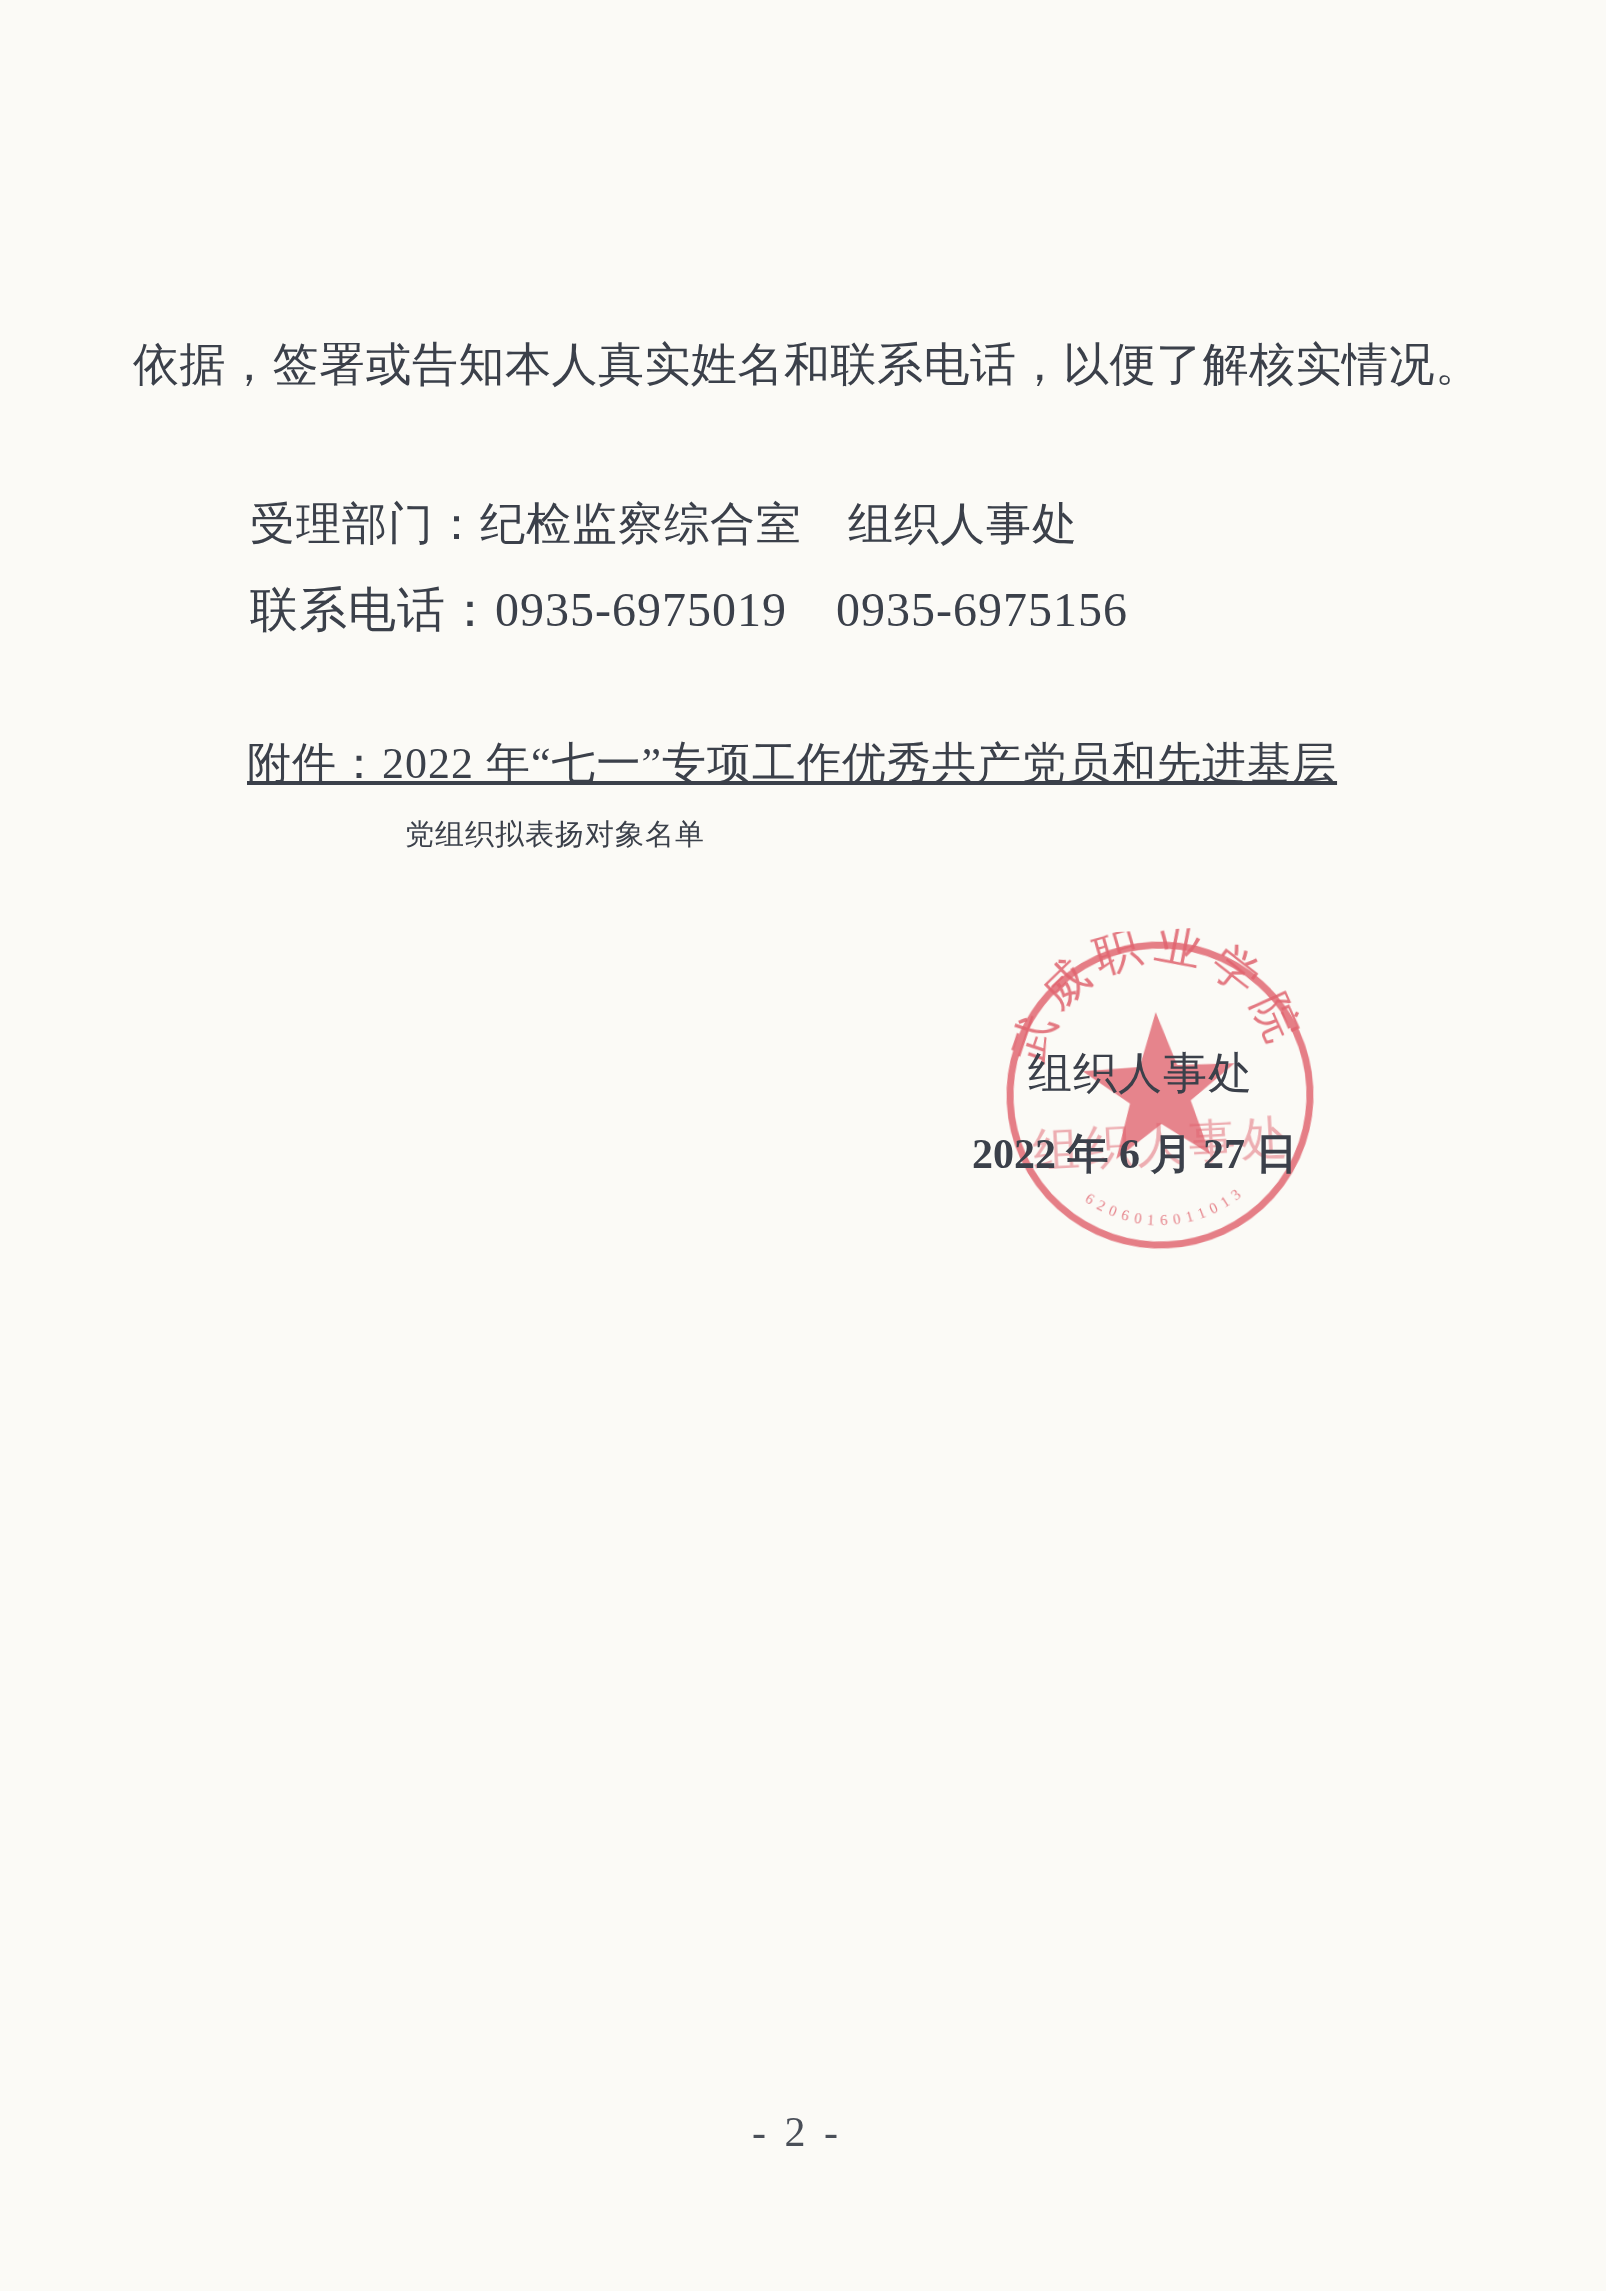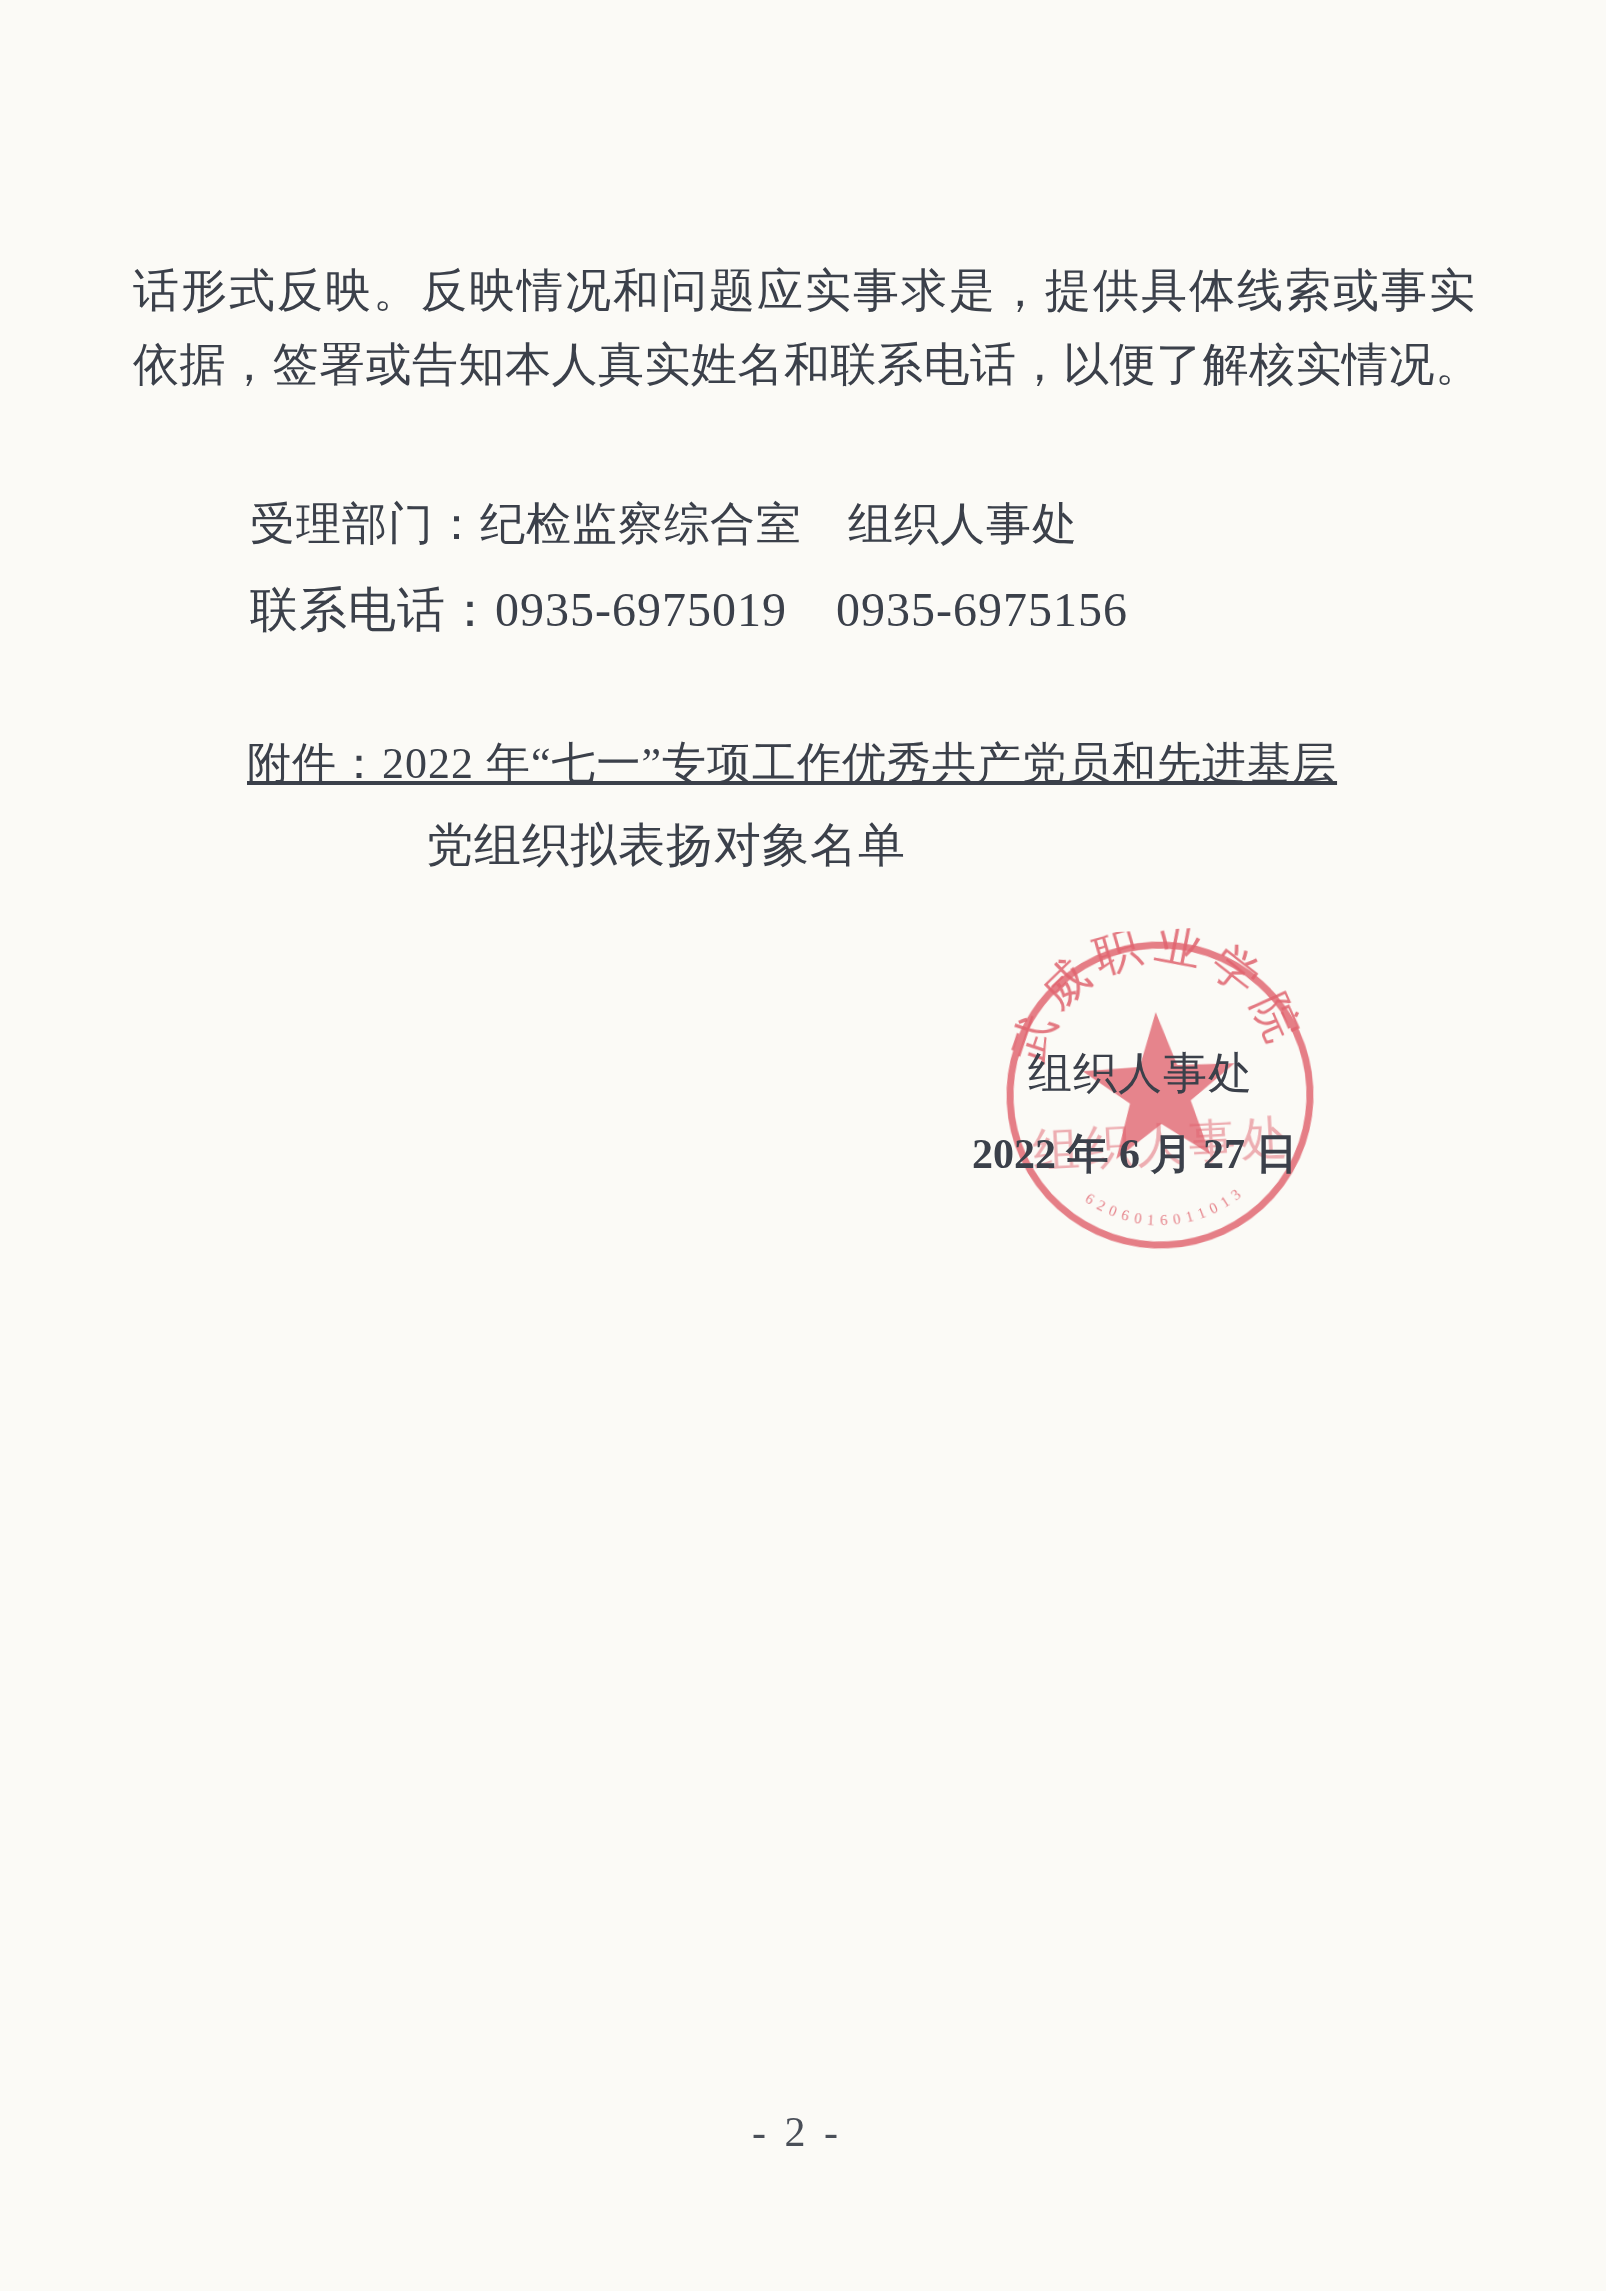--- a/index.html
+++ b/index.html
@@ -15,21 +15,21 @@
   }
   .tline { position: absolute; white-space: pre; line-height: 1.25; }
 
   .l1   { left: 133px; top: 262px; font-size: 46px; letter-spacing: 2px; }
   .l2   { left: 133px; top: 336px; font-size: 46px; letter-spacing: 0.5px; }
 
   .dept  { left: 250px; top: 496px; font-size: 45px; letter-spacing: 1px; }
   .phone { left: 250px; top: 580px; font-size: 48px; letter-spacing: 1px; }
 
   .att1 { left: 247px; top: 736px; font-size: 44px; letter-spacing: 1px; text-decoration: underline; }
-  .att2 { left: 405px; top: 816px; font-size: 47px; letter-spacing: 1px; margin-left: 21px; }
+  .att2 { left: 405px; top: 816px; font-size: 29px; letter-spacing: 1px; }
 
   .sigdept { left: 1028px; top: 1046px; font-size: 44px; letter-spacing: 1px; z-index: 3; }
   .sigdate { left: 972px;  top: 1128px; font-size: 42px; z-index: 3; font-weight: bold; }
 
   .pageno { left: 752px; top: 2106px; font-size: 42px; letter-spacing: 4px; color: #4a4f58; }
 
   .stamp {
     position: absolute;
     left: 995px;
     top: 930px;
@@ -45,21 +45,20 @@
   .seal-star       { opacity: 0.78; }
   .seal-arc-text   { font-size: 46px; letter-spacing: 9px; opacity: 0.85; }
   .seal-inner-text { font-size: 47px; letter-spacing: 5px; opacity: 0.5; }
   .seal-serial     { font-size: 15px; letter-spacing: 6px; opacity: 0.8; }
 </style>
 </head>
 <body>
 
 <div class="page">
 
-  <div class="tline l1">话形式反映。反映情况和问题应实事求是，提供具体线索或事实</div>
   <div class="tline l2">依据，签署或告知本人真实姓名和联系电话，以便了解核实情况。</div>
 
   <div class="tline dept"><span>受理部门：</span><span>纪检监察综合室　组织人事处</span></div>
 
   <div class="tline phone"><span>联系电话：</span><span>0935-6975019　0935-6975156</span></div>
 
   <div class="tline att1"><span>附件：</span><span>2022 年“七一”专项工作优秀共产党员和先进基层</span></div>
 
   <div class="tline att2">党组织拟表扬对象名单</div>
 

